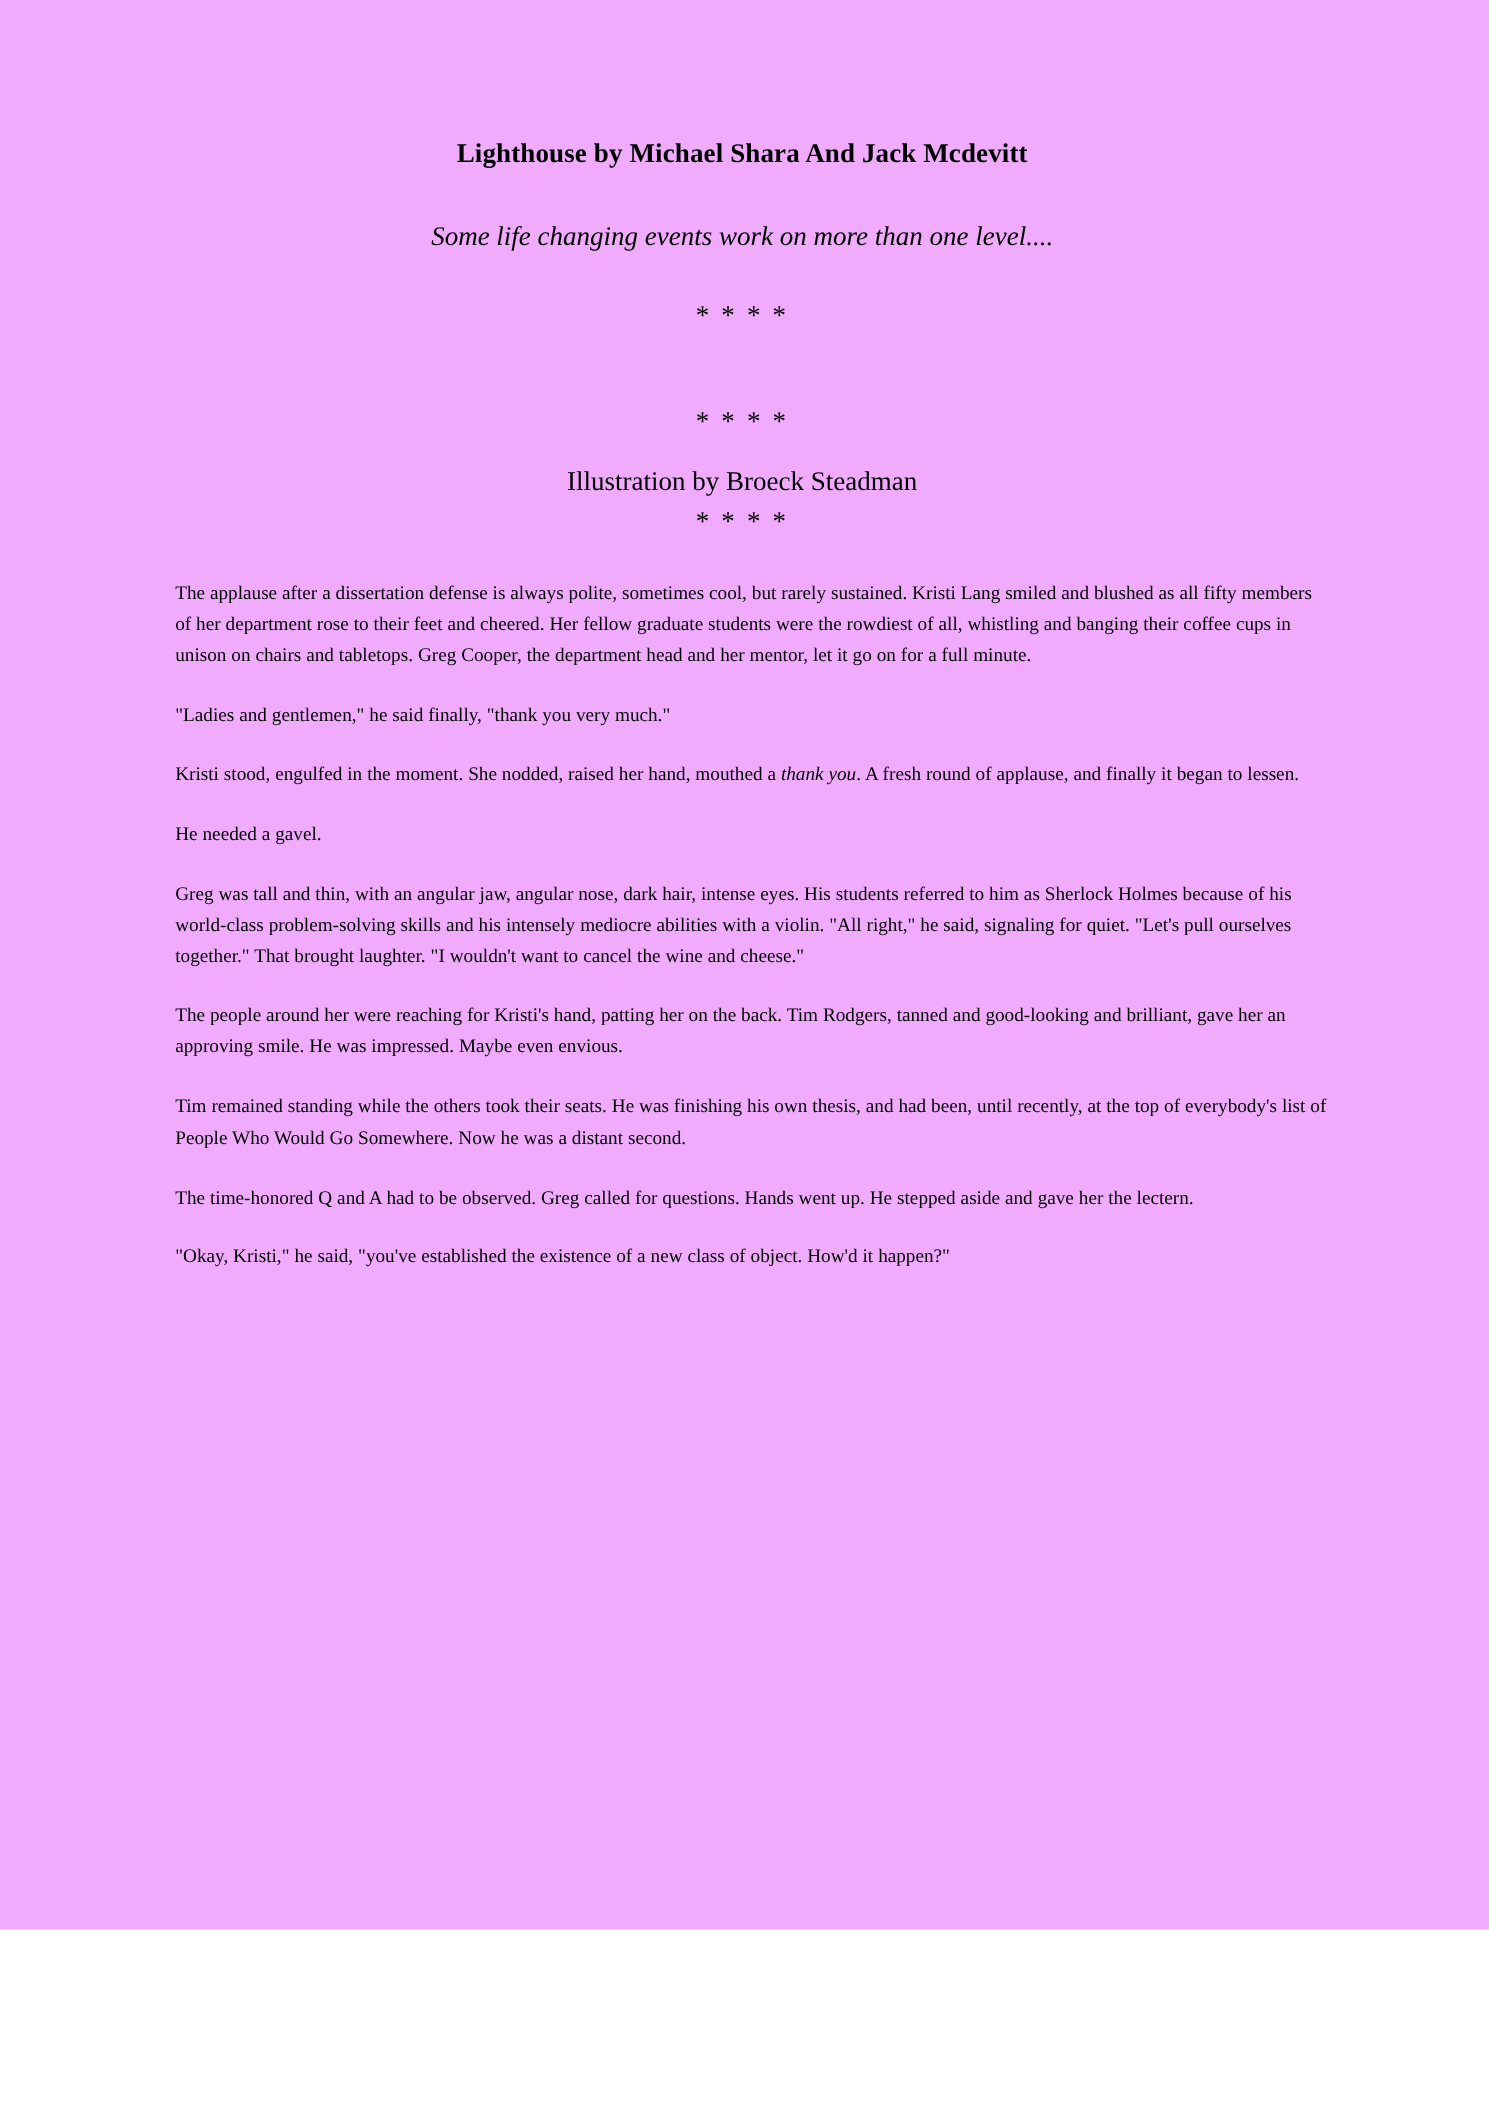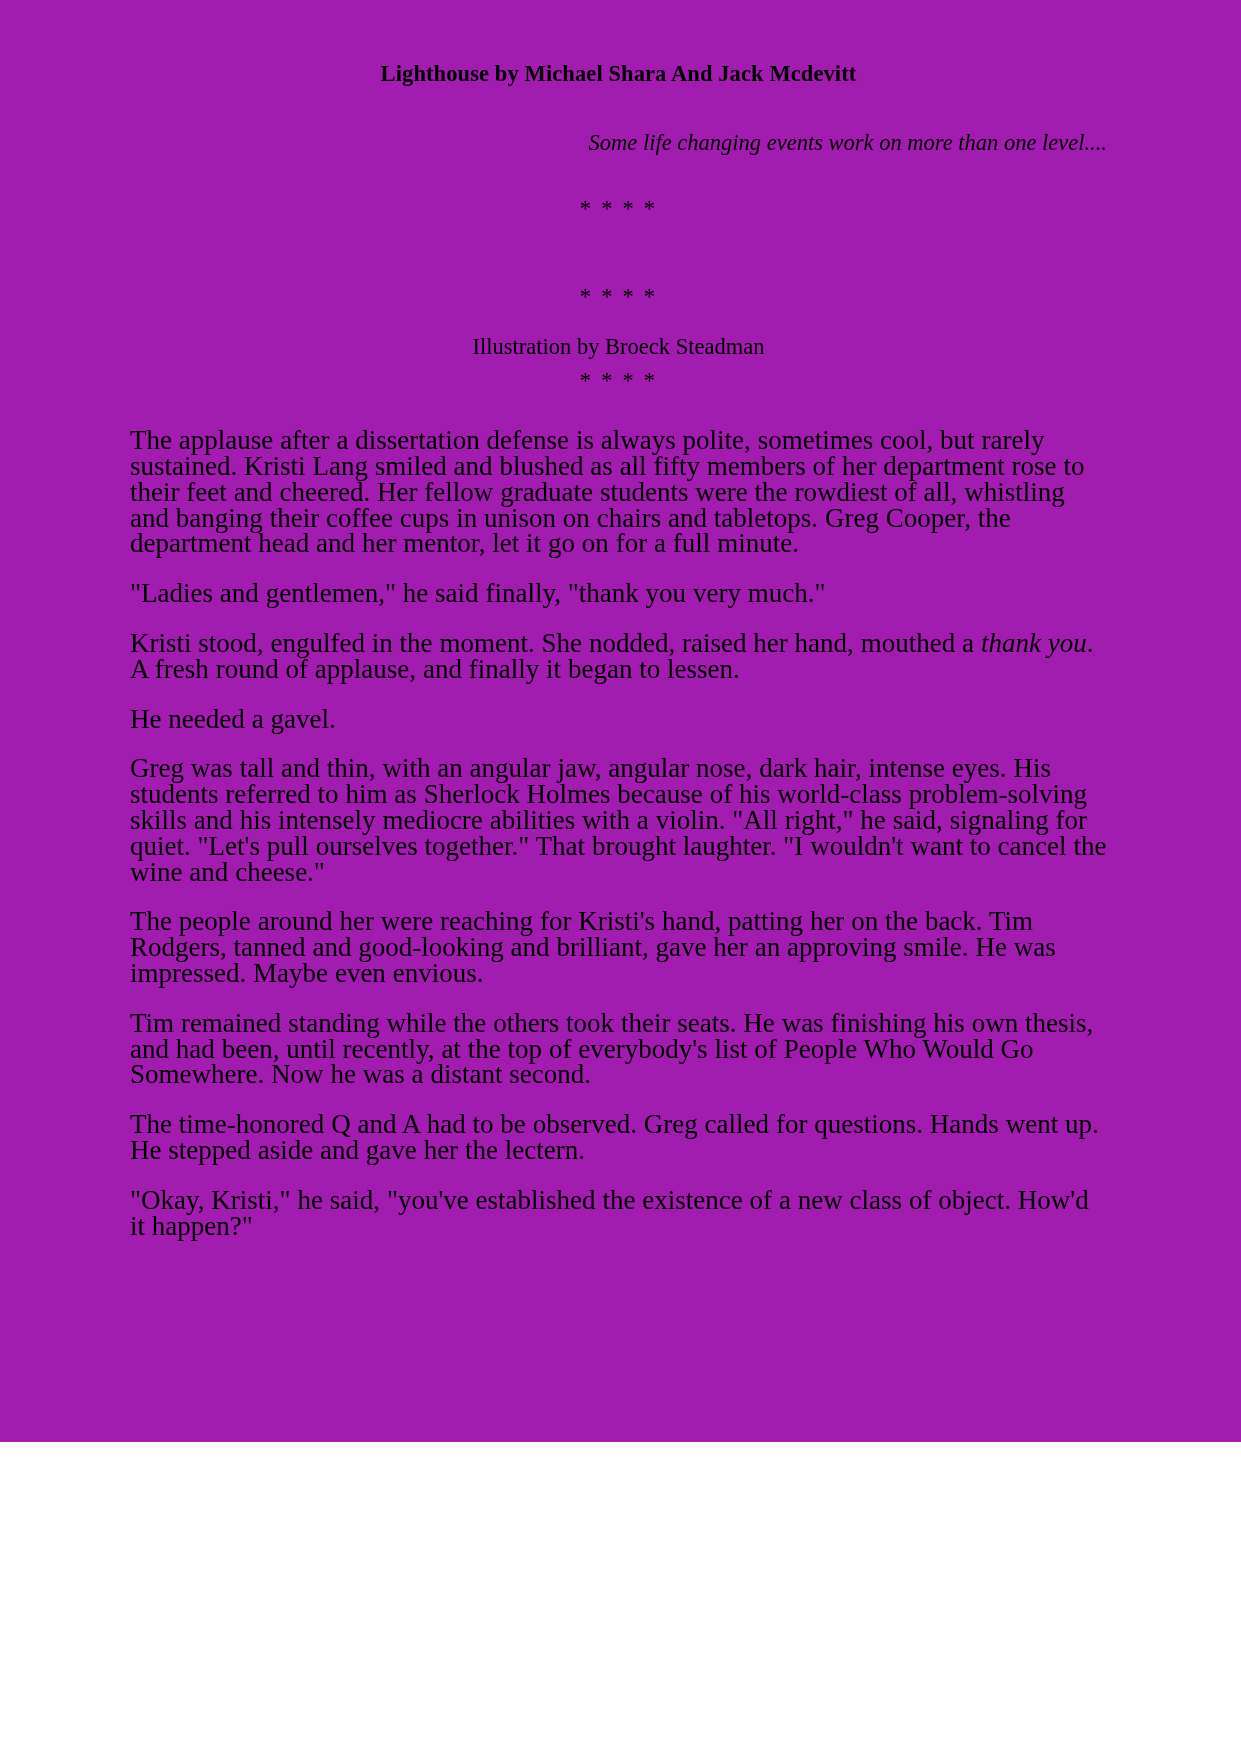--- a/index.html
+++ b/index.html
@@ -10,41 +10,41 @@
   body {
     width: 1241px;
     height: 1755px;
     font-family: "Liberation Serif", "DejaVu Serif", serif;
     color: #000000;
     -webkit-font-smoothing: antialiased;
   }
   .page {
     box-sizing: border-box;
     width: 1241px;
-    height: 1442px;
-    padding: 60px 134px 0 130px;
-    background: #a21caf;
+    height: 1608px;
+    padding: 114px 134px 0 130px;
+    background: #f0abfc;
     position: relative;
   }
   .title {
     text-align: center;
     font-size: 22.5px;
     line-height: 1.25;
     margin: 0 0 0 0;
     letter-spacing: 0.1px;
   }
   .title .tbold {
     font-weight: bold;
   }
   .tagline {
     font-style: italic;
     font-size: 22.5px;
     line-height: 1.3;
     margin: 40px 0 0 0;
-    text-align: right;
+    text-align: center;
   }
   .stars {
     text-align: center;
     font-size: 22.5px;
     line-height: 1.3;
     letter-spacing: 2.2px;
     margin: 0;
   }
   .stars-1 { margin-top: 37px; }
   .stars-2 { margin-top: 58px; }
@@ -52,23 +52,23 @@
     text-align: center;
     font-size: 22.5px;
     line-height: 1.25;
     margin: 22px 0 0 0;
   }
   .stars-3 { margin-top: 5px; }
   .body-block {
     margin-top: 33px;
   }
   p.para {
-    font-size: 27px;
+    font-size: 16px;
     line-height: 25.8px;
-    margin: 0 0 24px 0;
+    margin: 0 0 24px 16px;
     text-align: left;
     word-spacing: 0.1px;
   }
   p.para:last-child { margin-bottom: 0; }
   em { font-style: italic; }
 </style>
 </head>
 <body>
 
 <div class="page">

